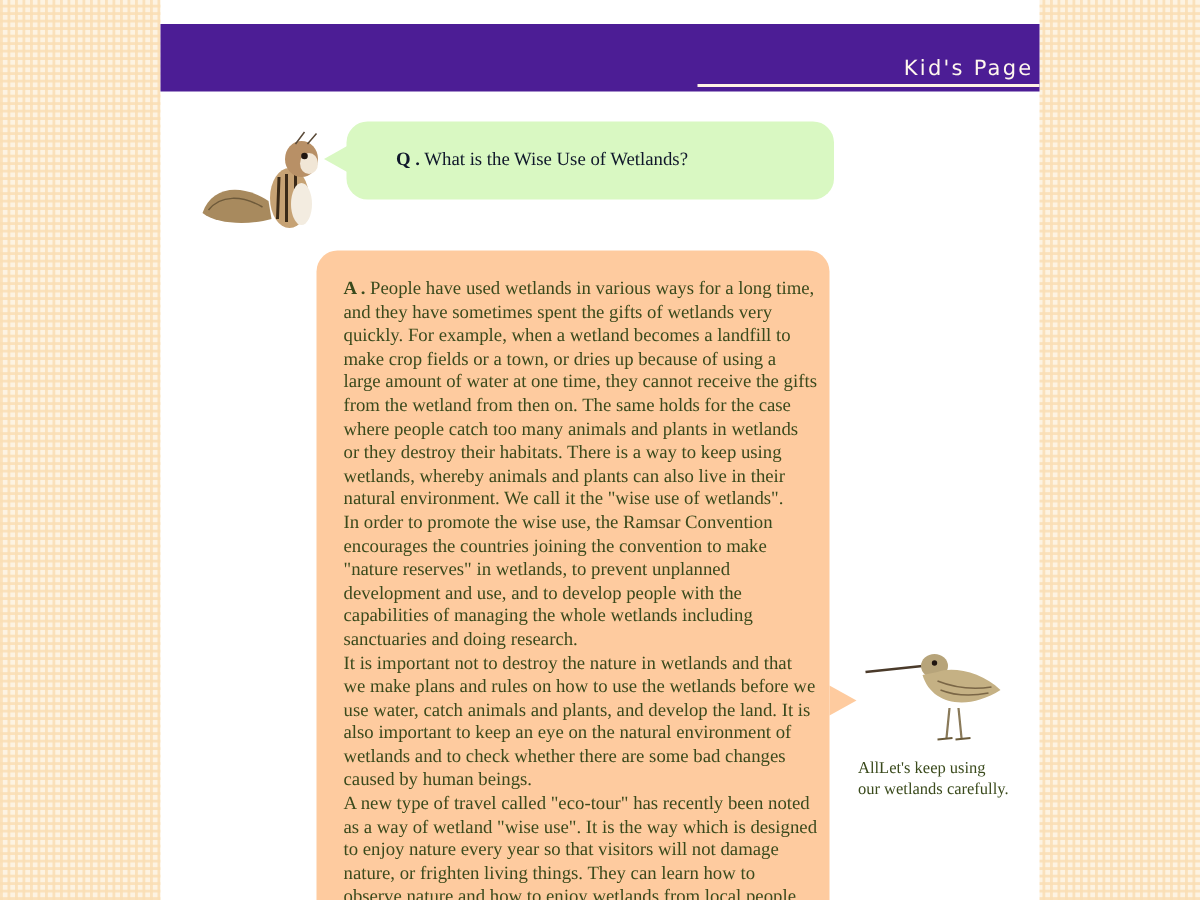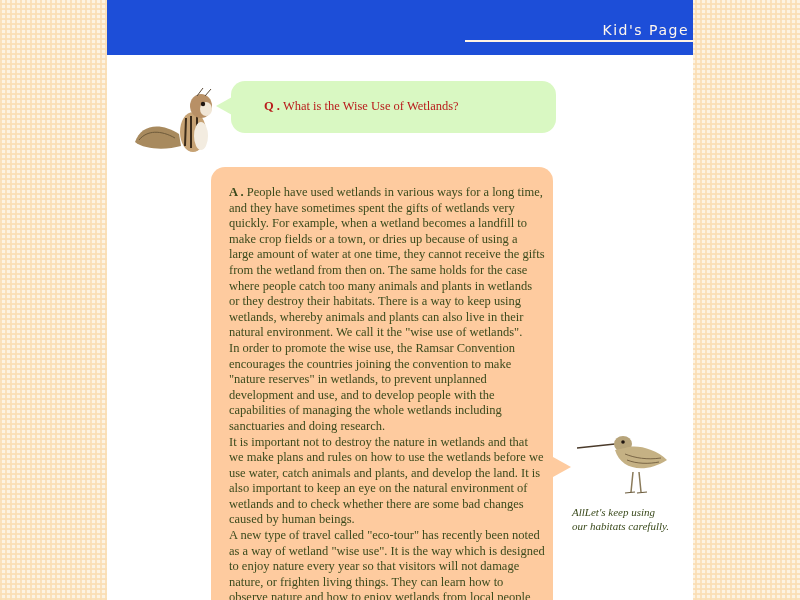--- a/index.html
+++ b/index.html
@@ -10,22 +10,22 @@
       linear-gradient(0deg, rgba(250,222,180,0.85) 2px, transparent 2px);
     background-size:5px 5px;
     font-family:"Liberation Serif", serif;
     position:relative;
   }
   .page {
     position:absolute; left:107px; top:0; width:586px; height:600px;
     background:#ffffff;
   }
   .header {
-    position:absolute; left:0; top:0; width:586px; height:55px;
-    background:#1d4ed8;
+    position:absolute; left:0; top:16px; width:586px; height:45px;
+    background:#4c1d95;
   }
   .header-title {
     position:absolute; right:4px; top:22px;
     font-family:"DejaVu Sans", sans-serif; font-size:14px; letter-spacing:1.5px;
     color:#fff7ee;
   }
   .header-line {
     position:absolute; left:358px; top:40px; width:228px; height:2px;
     background:#fff3e4;
   }
@@ -35,21 +35,21 @@
   .q-bubble {
     position:absolute; left:124px; top:81px; width:325px; height:52px;
     background:#d9f8c2; border-radius:14px;
   }
   .q-tail {
     position:absolute; left:109px; top:97px; width:0; height:0;
     border-top:9px solid transparent; border-bottom:9px solid transparent;
     border-right:16px solid #d9f8c2;
   }
   .q-text {
-    position:absolute; left:33px; top:18px; font-size:12.5px; color:#b91c1c;
+    position:absolute; left:33px; top:18px; font-size:12.5px; color:#0f172a;
   }
   .q-text b, .a-text b { font-weight:bold; }
   .a-bubble {
     position:absolute; left:104px; top:167px; width:342px; height:460px;
     background:#fecb9f; border-radius:14px;
   }
   .a-tail {
     position:absolute; left:446px; top:457px; width:0; height:0;
     border-top:10px solid transparent; border-bottom:10px solid transparent;
     border-left:18px solid #fecb9f;
@@ -57,21 +57,21 @@
   .a-text {
     position:absolute; left:18px; top:18px; width:316px;
     font-size:12.5px; line-height:15.6px; color:#3a4a1c;
   }
   .a-text p { margin:0; }
   .bird {
     position:absolute; left:468px; top:430px; width:100px; height:72px;
   }
   .bird-caption {
     position:absolute; left:465px; top:505px; width:120px;
-    font-size:11px; line-height:14px; color:#3a4a1c;font-style:italic;
+    font-size:11px; line-height:14px; color:#3a4a1c;
   }
 </style>
 </head>
 <body>
 
 <div class="page">
   <div class="header">
     <div class="header-title">Kid's Page</div>
     <div class="header-line"></div>
   </div>
@@ -110,15 +110,15 @@
     <path d="M2 18 L40 14" stroke="#4a3a2a" stroke-width="1.6"></path>
     <ellipse cx="48" cy="14" rx="9" ry="8" fill="#b7a47a"></ellipse>
     <circle cx="48" cy="12" r="1.8" fill="#1f1510"></circle>
     <path d="M40 20 C46 40 70 44 92 30 C80 18 60 14 50 18 Z" fill="#c5b184"></path>
     <path d="M50 24 C60 28 72 30 86 28 M52 30 C62 34 74 34 84 32" stroke="#7a6646" stroke-width="1" fill="none"></path>
     <path d="M58 42 L56 62 M64 42 L66 62" stroke="#8a7a5a" stroke-width="1.5"></path>
     <path d="M50 63 L60 62 M62 63 L72 62" stroke="#6a5a3a" stroke-width="1.2"></path>
   </svg>
   <div class="bird-caption">
     <div>AllLet's keep using</div>
-    <div>our habitats carefully.</div>
+    <div>our wetlands carefully.</div>
   </div>
 </div>
 
 </body></html>

